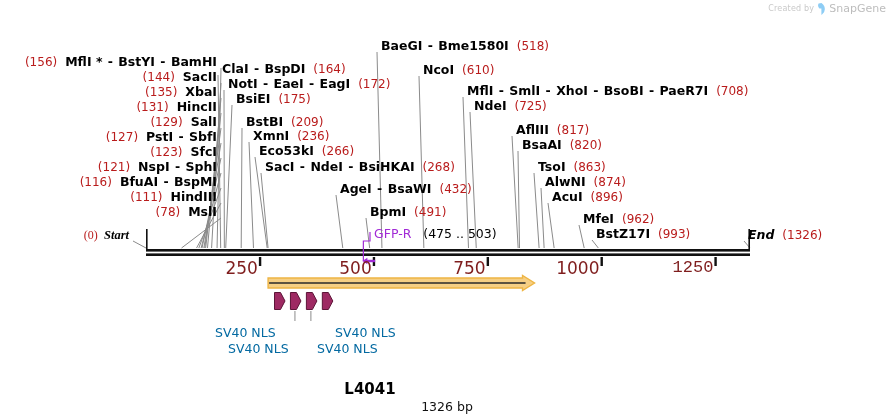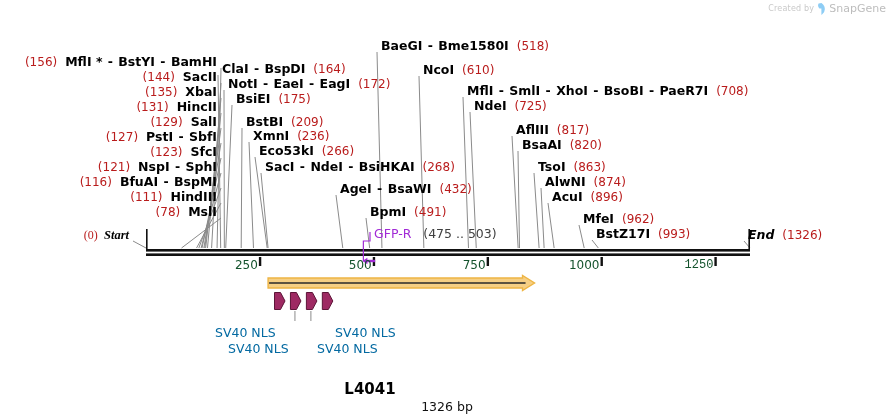--- a/index.html
+++ b/index.html
@@ -30,41 +30,41 @@
   .lbl .dash{font-weight:bold;padding:0 1px;}
   .lbl .pos{font-weight:normal;color:#b91c1c;font-size:12px;}
   .lbl .it{font-style:italic;font-weight:bold;}
   .lbl.right{transform:translateX(-100%);}
 
   
   .primer-lbl{
     position:absolute;white-space:nowrap;
     font-size:12.5px;color:#a12ad6;line-height:1;
   }
-  .primer-lbl .pr-pos{color:#404040;}
+  .primer-lbl .pr-pos{color:#000000;}
 
   
   .feat-lbl{
     position:absolute;white-space:nowrap;
     font-size:12.5px;color:#0369a1;line-height:1;
   }
 
   
   .title-name{
     position:absolute;width:740px;text-align:center;
     font-size:15px;font-weight:bold;color:#000;
   }
   .title-bp{
     position:absolute;width:894px;text-align:center;
     font-size:12.5px;color:#111;
   }
 
   
   .tick-lbl{
-    position:absolute;font-size:12px;color:#14532d;
+    position:absolute;font-size:17px;color:#7f1d1d;
     transform:translateX(-100%);white-space:nowrap;
   }
 </style>
 </head>
 <body>
 
 <svg id="map" width="894" height="420" viewBox="0 0 894 420" xmlns="http://www.w3.org/2000/svg">
   <g id="leader-lines">
       <path d="M 221 68 L 217.05882352941177 248" stroke="#8b8b8b" stroke-width="1" fill="none"></path>
       <path d="M 221 83 L 211.59276018099547 248" stroke="#8b8b8b" stroke-width="1" fill="none"></path>

